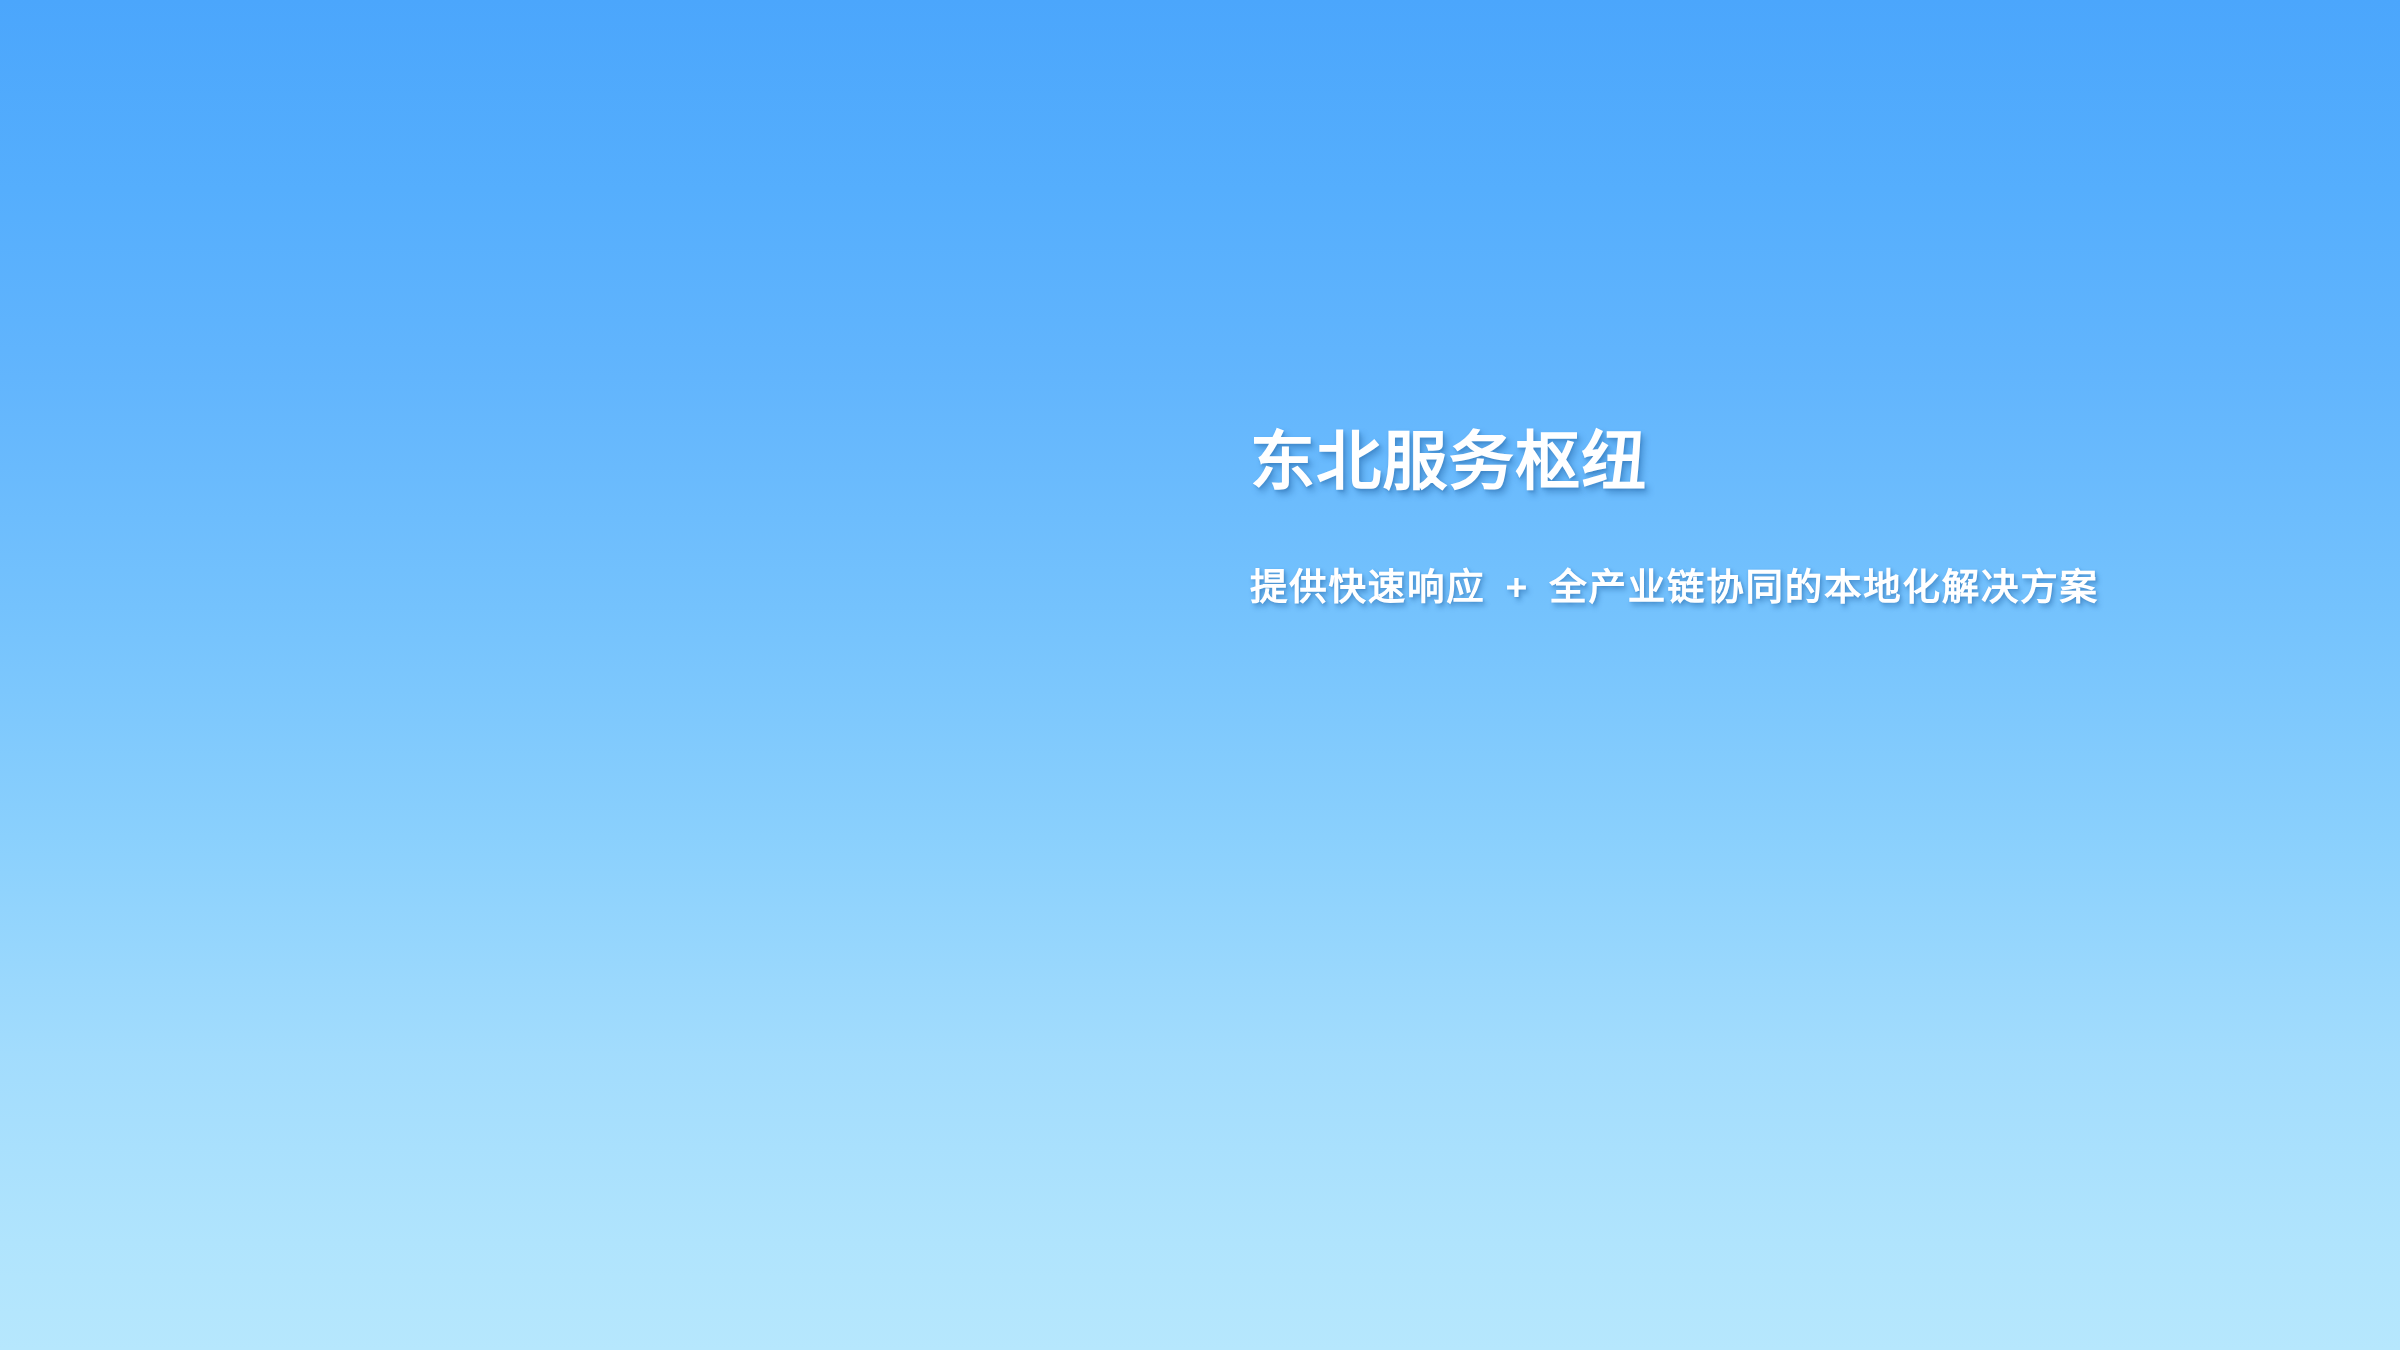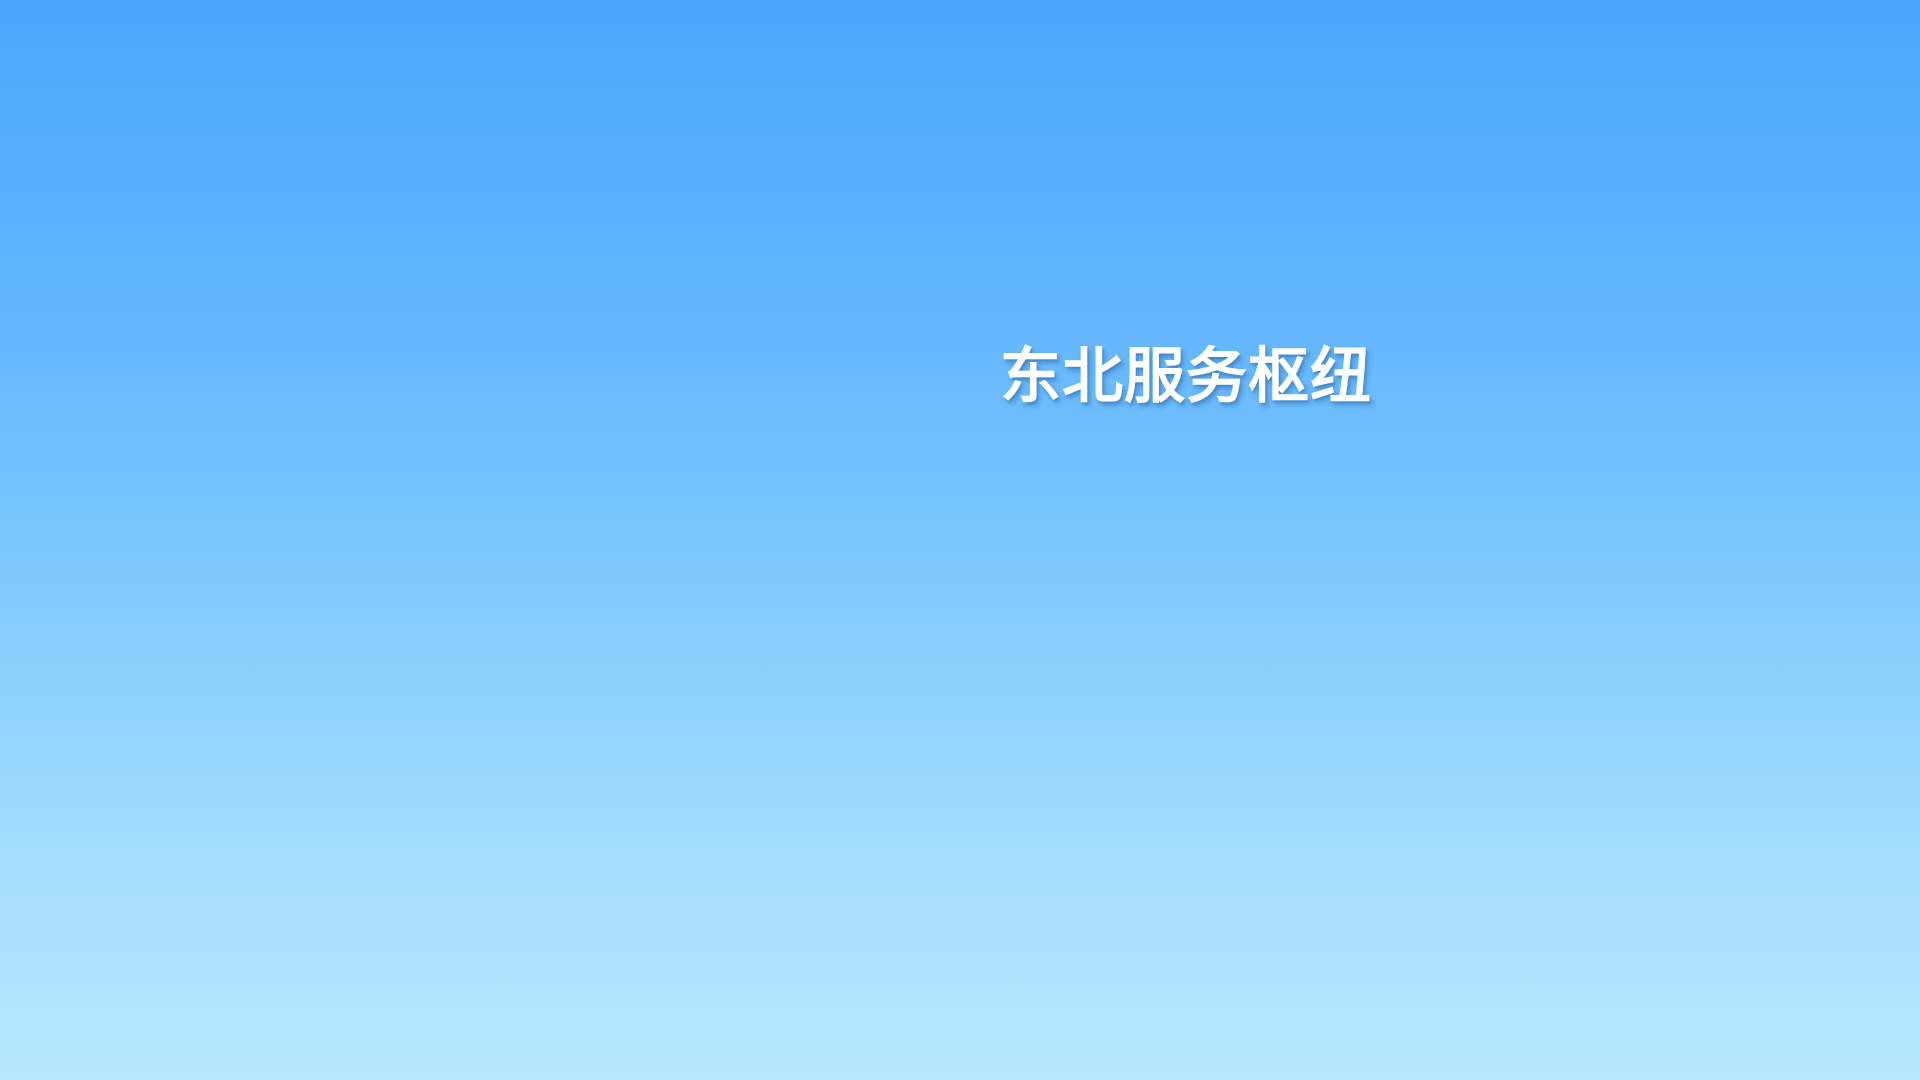--- a/index.html
+++ b/index.html
@@ -40,21 +40,21 @@
     position: absolute;
     left: 1000px;
     top: 330px;
     width: 860px;
   }
 
   
   .headline {
     margin: 0;
     padding: 0;
-    font-size: 61px;
+    font-size: 52px;
     line-height: 1.54;
     font-weight: 700;
     color: #ffffff;
     letter-spacing: 1px;
     text-shadow:
         3px 4px 5px rgba(30, 95, 160, 0.40),
         1px 2px 2px rgba(30, 95, 160, 0.30);
     white-space: nowrap;
   }
 
@@ -91,16 +91,19 @@
 <body>
 
 <div class="slide">
 
   <div class="content">
 
     <h1 class="headline">
       <span class="headline-line">东北服务枢纽</span>
     </h1>
 
+    <p class="subtitle">
+      <span class="subtitle-seg">提供快速响应</span><span class="subtitle-plus">+</span><span class="subtitle-seg">全产业链协同的本地化解决方案</span>
+    </p>
 
   </div>
 
 </div>
 
 </body></html>

